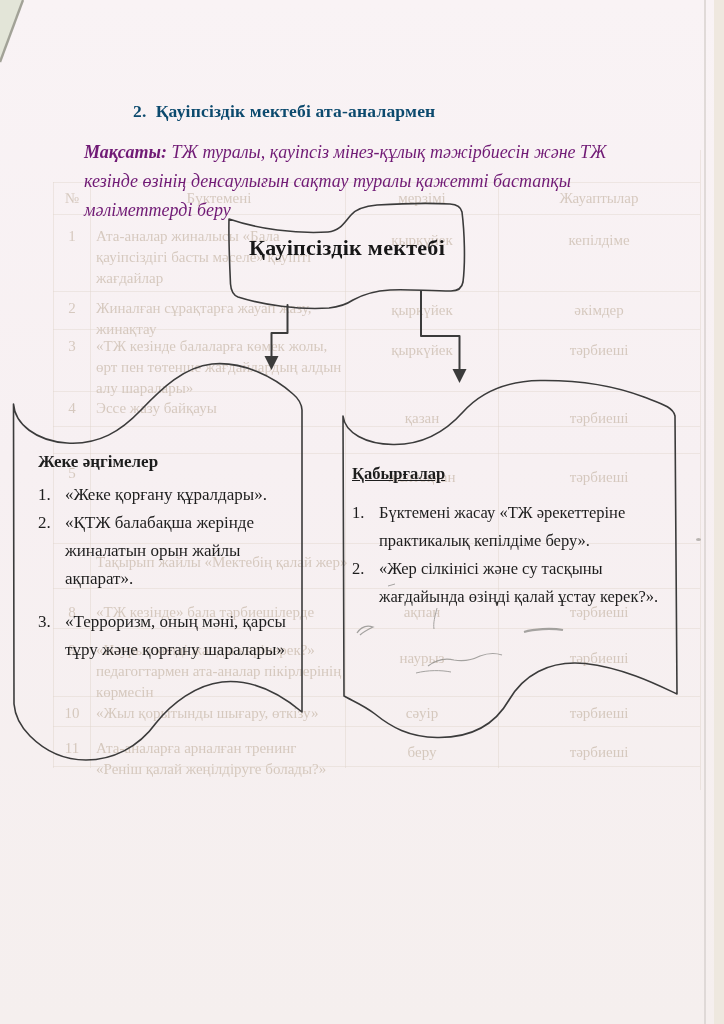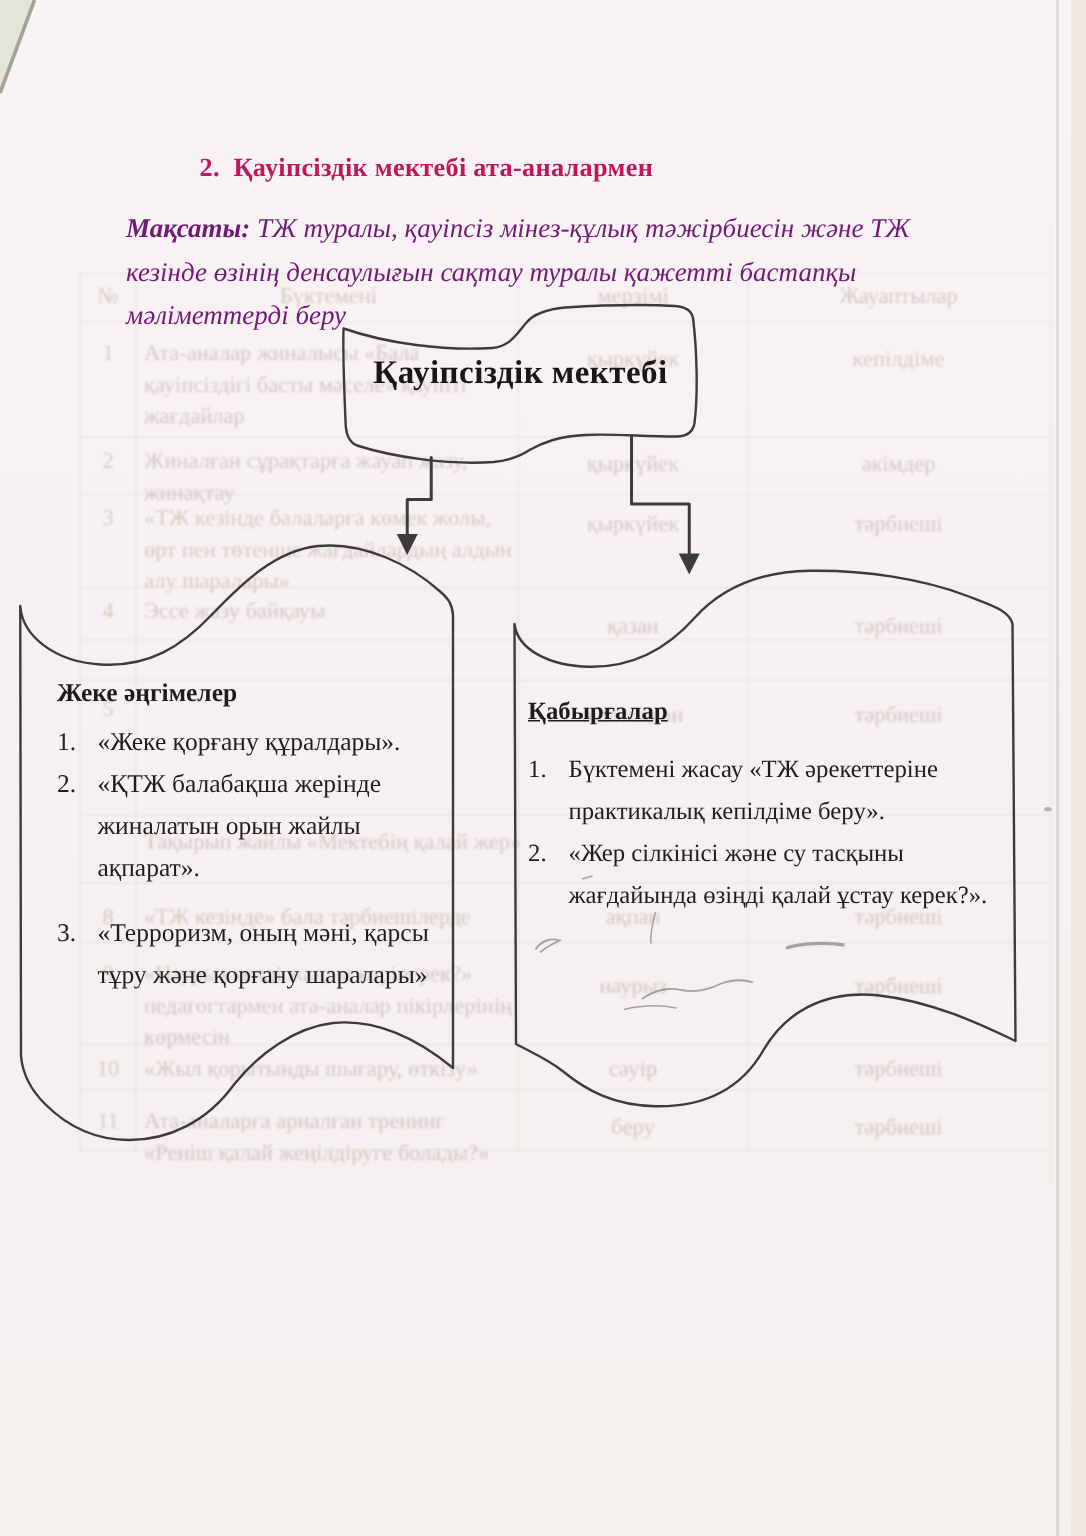--- a/index.html
+++ b/index.html
@@ -20,21 +20,21 @@
   .bleed .v{position:absolute;width:1px;background:#cdbfae;opacity:.55;}
   .bleed .h{position:absolute;height:1px;background:#cdbfae;opacity:.5;}
   .bleed span{position:absolute;display:block;}
   .b-topic{left:96px;width:246px;}
   .b-term{left:348px;width:148px;text-align:center;}
   .b-resp{left:500px;width:198px;text-align:center;}
   .b-no{left:56px;width:32px;text-align:center;}
   
   .diagram{left:0;top:0;}
   
-  .heading{left:133px;top:101px;font-size:17.5px;font-weight:bold;color:#be185d;
+  .heading{left:133px;top:101px;font-size:17.5px;font-weight:bold;color:#0c4a6e;
            white-space:pre-wrap;letter-spacing:.2px;}
   .objective{left:84px;top:138px;width:576px;font-size:18px;font-style:italic;
              line-height:29px;color:#701a75;}
   .objective b{font-weight:bold;}
   .banner-title{left:232px;top:235px;width:230px;text-align:center;
                 font-size:22px;font-weight:bold;color:#171717;letter-spacing:.3px;}
   .scroll-text{font-size:17px;line-height:28px;color:#1d1d1d;}
   .scroll-title{font-weight:bold;margin-bottom:5px;}
   .ol{display:flex;align-items:flex-start;}
   .ol .n{flex:0 0 27px;}

